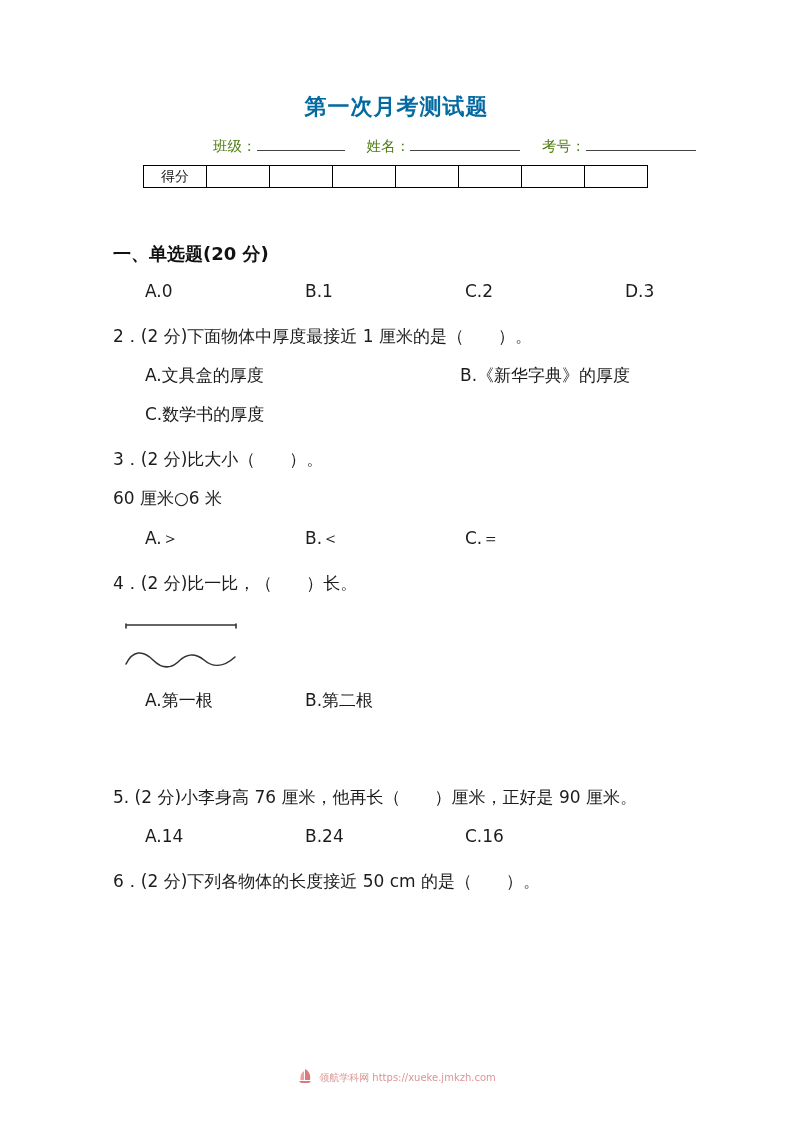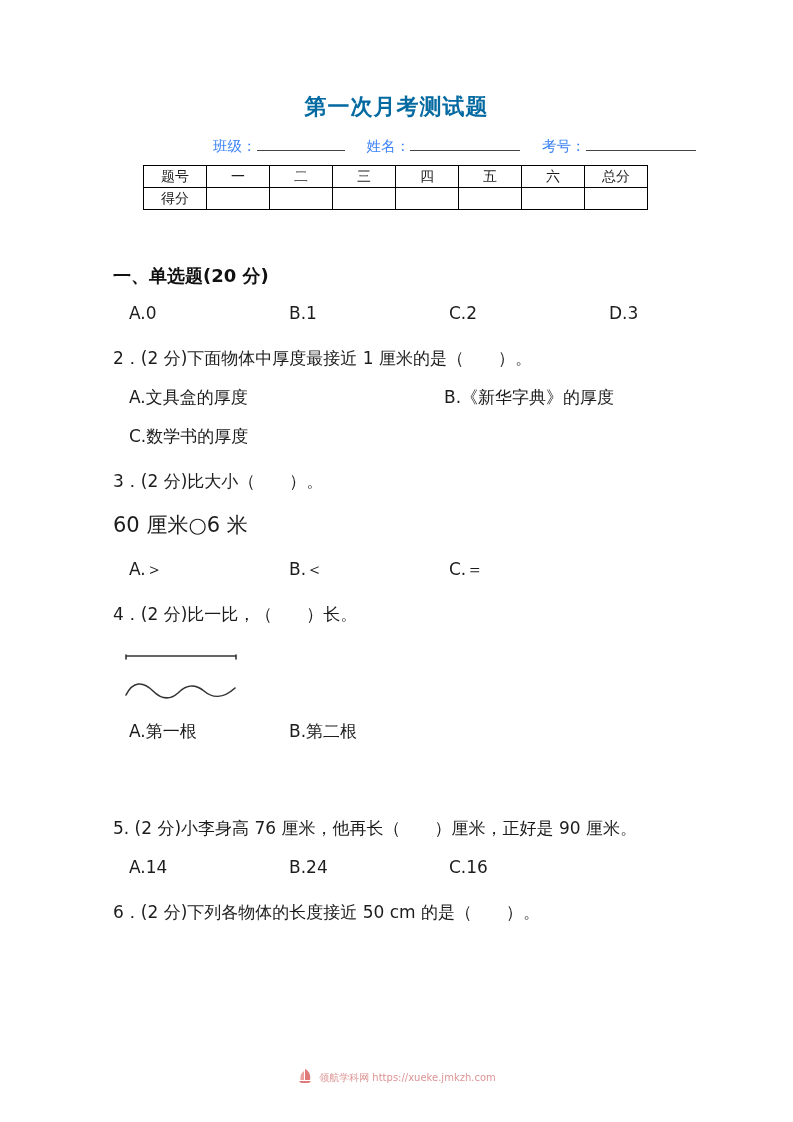--- a/index.html
+++ b/index.html
@@ -22,21 +22,21 @@
     text-align: center;
     font-size: 22px;
     font-weight: bold;
     color: #0369a1;
     letter-spacing: 1px;
   }
   .info-line {
     margin-top: 14px;
     padding-left: 100px;
     font-size: 14.5px;
-    color: #3b82f6;
+    color: #4d7c0f;
     white-space: nowrap;
   }
   .blank {
     display: inline-block;
     border-bottom: 1px solid #444;
     height: 15px;
     vertical-align: baseline;
     margin-right: 22px;
   }
   .blank.w1 { width: 88px; }
@@ -61,26 +61,26 @@
     font-size: 18px;
     font-weight: bold;
     color: #111;
   }
   .question { margin-top: 6px; }
   .question-text {
     font-size: 17px;
     line-height: 2.3;
   }
   .expression {
-    font-size: 21px;
+    font-size: 17px;
     line-height: 2.3;
   }
   .options-row {
     display: flex;
-    margin-left: 16px;
+    margin-left: 32px;
     font-size: 17px;
     line-height: 2.3;
   }
   .opt { width: 160px; flex: 0 0 auto; }
   .opt.wide { width: 315px; }
   .opt.last { width: auto; text-align: right; }
   .figures { margin: 6px 0 4px 10px; }
   .figure-row { height: 34px; display: flex; align-items: center; }
   .q5 { margin-top: 58px; }
   .footer {
@@ -107,30 +107,20 @@
 
   <div class="content">
 
     <div class="info-line">
       <span>班级：</span><span class="blank w1"></span><span>姓名：</span><span class="blank w2"></span><span>考号：</span><span class="blank w3"></span>
     </div>
 
     <table class="score-table">
       <tbody>
         <tr>
-          <td>题号</td>
-          <td>一</td>
-          <td>二</td>
-          <td>三</td>
-          <td>四</td>
-          <td>五</td>
-          <td>六</td>
-          <td>总分</td>
-        </tr>
-        <tr>
           <td>得分</td>
           <td></td>
           <td></td>
           <td></td>
           <td></td>
           <td></td>
           <td></td>
           <td></td>
         </tr>
       </tbody>

